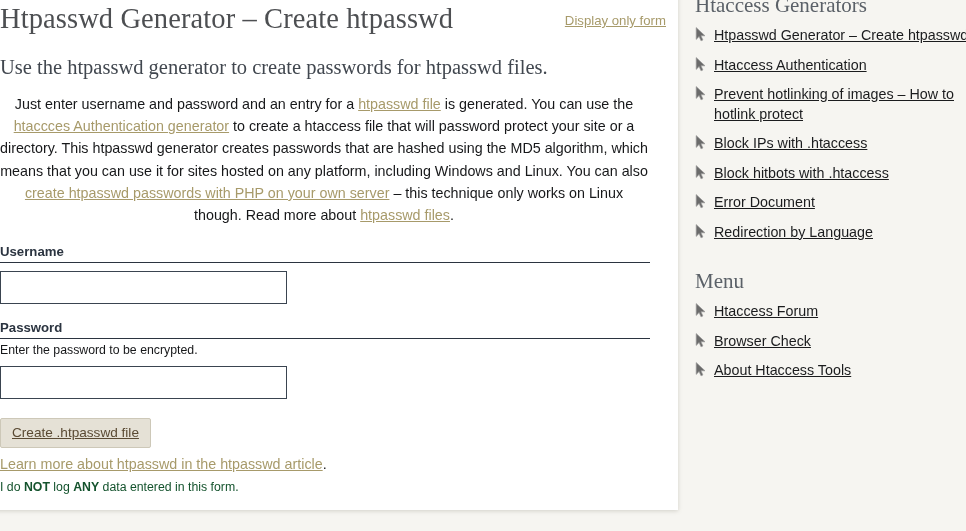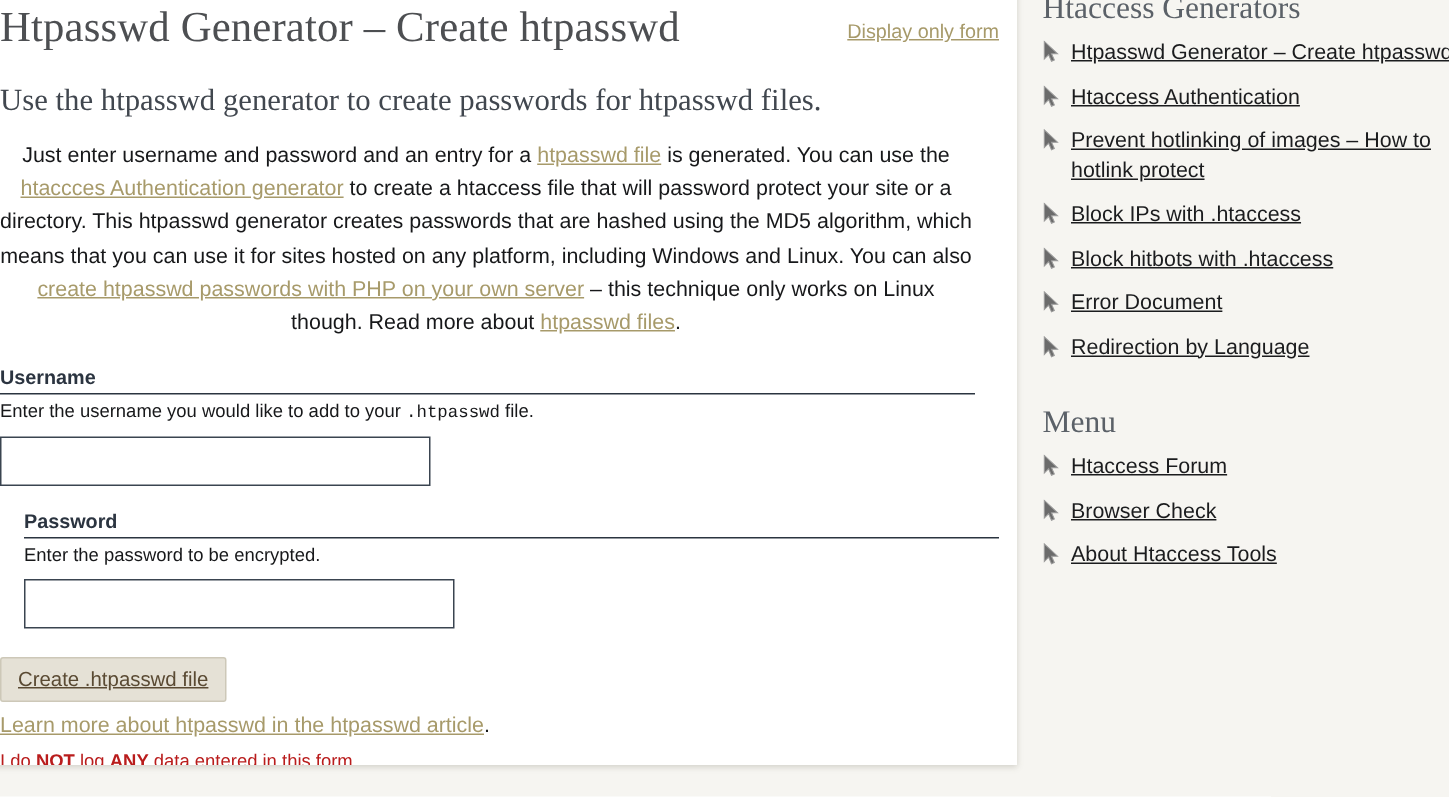--- a/index.html
+++ b/index.html
@@ -123,21 +123,21 @@
     box-sizing: border-box;
     background: #ffffff;
     border: 1.6px solid #3a4450;
     border-radius: 0;
     outline: none;
     font-size: 14px;
     font-family: "Liberation Sans", sans-serif;
     color: #17181a;
     padding: 0 6px;
   }
-  .field-group.password { margin-top: 16px; padding-left: 16px; }
+  .field-group.password { margin-top: 16px; }
 
   .submit-button {
     display: inline-block;
     margin-top: 19px;
     padding: 6px 11px 7px 11px;
     background: #e5e1d6;
     border: 1px solid #cdc8b8;
     border-radius: 2px;
     font-family: "Liberation Sans", sans-serif;
     font-size: 13.6px;
@@ -155,21 +155,21 @@
   }
   .learn-more-line a {
     color: #a79a6a;
     text-decoration: underline;
     cursor: pointer;
     text-align: right;
   }
   .privacy-note {
     margin-top: 5px;
     font-size: 12.3px;
-    color: #b91c1c;
+    color: #14532d;
     line-height: 16px;
   }
   .privacy-note b { font-weight: bold; }
 
   
   .sidebar {
     position: absolute;
     left: 695px;
     top: -12px;
     width: 290px;
@@ -231,21 +231,20 @@
       </div>
 
       <h2 class="subtitle">Use the htpasswd generator to create passwords for htpasswd files.</h2>
 
       <p class="intro"><span>Just enter username and password and an entry for a </span><a>htpasswd file</a><span> is generated. You can use the </span><a>htaccces Authentication generator</a><span> to create a htaccess file that will password protect your site or a directory. This htpasswd generator creates passwords that are hashed using the MD5 algorithm, which means that you can use it for sites hosted on any platform, including Windows and Linux. You can also </span><a>create htpasswd passwords with PHP on your own server</a><span> – this technique only works on Linux though. Read more about </span><a>htpasswd files</a><span>.</span></p>
 
       <div class="form-area">
 
         <div class="field-group username">
           <div class="field-label">Username</div>
-          <div class="field-help"><span>Enter the username you would like to add to your </span><span class="mono">.htpasswd</span><span> file.</span></div>
           <input class="text-input" type="text" value="" style="">
         </div>
 
         <div class="field-group password">
           <div class="field-label">Password</div>
           <div class="field-help">Enter the password to be encrypted.</div>
           <input class="text-input" type="text" value="" style="">
         </div>
 
         <button class="submit-button">Create .htpasswd file</button>

